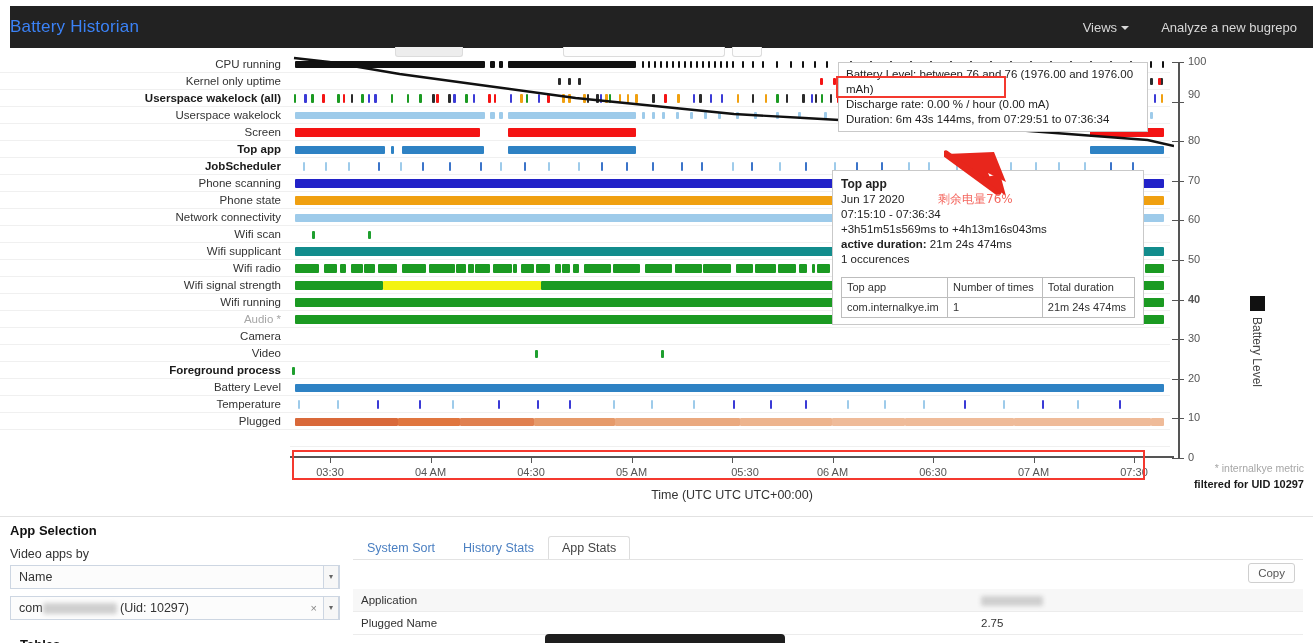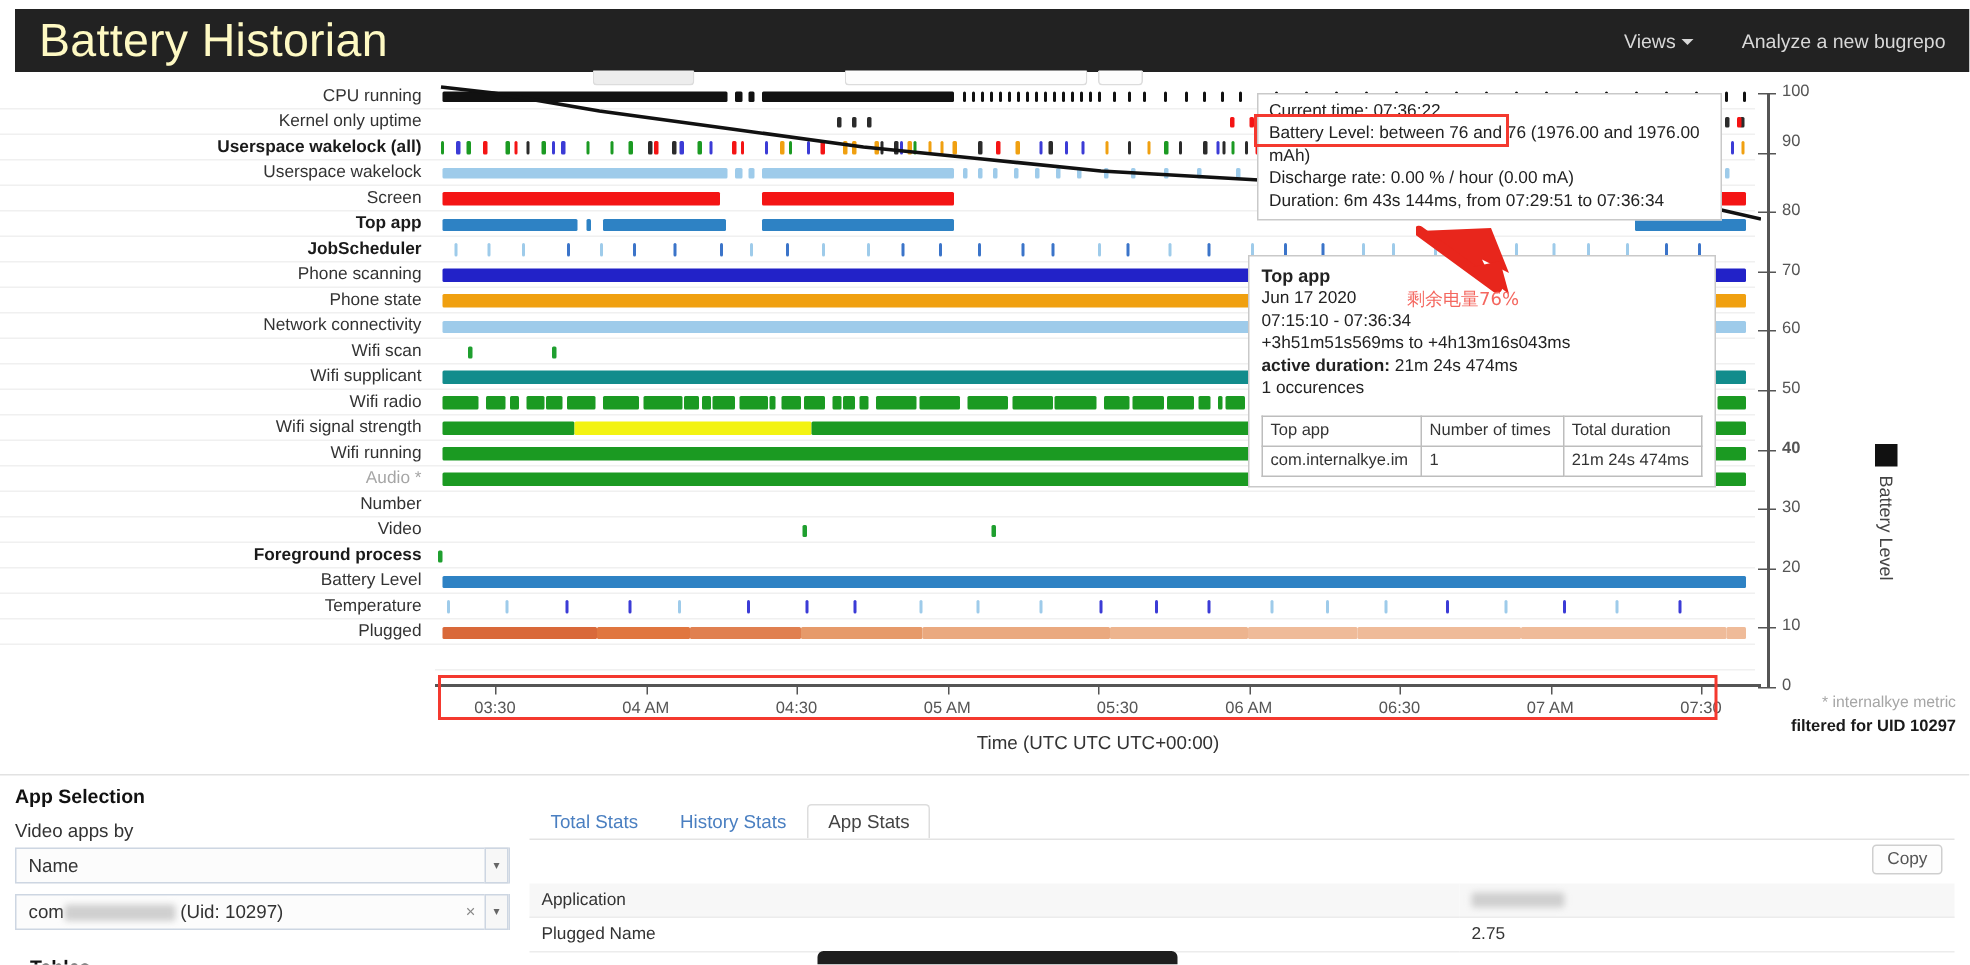--- a/index.html
+++ b/index.html
@@ -10,21 +10,21 @@
     background:#ffffff; overflow:hidden; position:relative;
     color:#333;
   }
 
   
   #appbar {
     position:absolute; left:10px; top:6px; width:1303px; height:42px;
     background:#222222; color:#f4f4f4;
     display:flex; align-items:center;
   }
-  #appbar .title { font-size:31px; padding-left:16px; letter-spacing:.2px; color:#fef9c3; }
+  #appbar .title { font-size:17px; padding-left:0; letter-spacing:.2px; color:#3b82f6; }
   #appbar .spacer { flex:1; }
   #appbar .navlink {
     font-size:13px; color:#d8d8d8; padding:0 16px; white-space:nowrap;
   }
   #appbar .caret { display:inline-block; width:0;height:0;margin-left:4px;
     border-left:4px solid transparent;border-right:4px solid transparent;border-top:4px solid #d8d8d8;vertical-align:middle;}
 
   
   .stub { position:absolute; background:#fdfdfd; border:1px solid #dcdcdc; border-top:none; border-radius:0 0 3px 3px; }
 
@@ -155,21 +155,21 @@
       <div class="rowlabel bold">JobScheduler</div>
       <div class="rowlabel">Phone scanning</div>
       <div class="rowlabel">Phone state</div>
       <div class="rowlabel">Network connectivity</div>
       <div class="rowlabel">Wifi scan</div>
       <div class="rowlabel">Wifi supplicant</div>
       <div class="rowlabel">Wifi radio</div>
       <div class="rowlabel">Wifi signal strength</div>
       <div class="rowlabel">Wifi running</div>
       <div class="rowlabel dim">Audio *</div>
-      <div class="rowlabel">Number</div>
+      <div class="rowlabel">Camera</div>
       <div class="rowlabel">Video</div>
       <div class="rowlabel bold">Foreground process</div>
       <div class="rowlabel">Battery Level</div>
       <div class="rowlabel">Temperature</div>
       <div class="rowlabel">Plugged</div>
     </div>
 
   <div id="plot">
       <div class="gridrow" style="top: 0px;">
         <div class="seg" style="left: 5px; width: 190px; top: 5px; height: 7px; background: rgb(17, 17, 17);"></div>
@@ -603,21 +603,20 @@
       <div class="xtick" style="left: 844px;"></div>
       <div class="xlab" style="left: 844px;">07:30</div>
     </div>
   <div id="xtitle">Time (UTC UTC UTC+00:00)</div>
 
   <div class="footnote" id="unreliable">* internalkye metric</div>
   <div class="footnote" id="uidfilter">filtered for UID 10297</div>
 </div>
 
 <div class="tip" id="tip-battery">
-  <div>Current time: 07:36:22</div>
   <div>Battery Level: between 76 and 76 (1976.00 and 1976.00 mAh)</div>
   <div>Discharge rate: 0.00 % / hour (0.00 mA)</div>
   <div>Duration: 6m 43s 144ms, from 07:29:51 to 07:36:34</div>
 </div>
 
 <div class="tip" id="tip-top">
   <div class="t-title">Top app</div>
   <div class="t-line">Jun 17 2020</div>
   <div class="t-line">07:15:10 - 07:36:34</div>
   <div class="t-line">+3h51m51s569ms to +4h13m16s043ms</div>
@@ -673,21 +672,21 @@
       <span>com</span><span class="blur" style="width:74px;height:11px;"></span>
       <span>(Uid: 10297)</span>
       <span class="clearbtn">×</span>
       <span class="arrowbtn">▾</span>
     </div>
     <div id="tableslabel">Tables</div>
   </div>
 
   <div id="tabsarea">
     <div class="tabbar">
-        <div class="tab">Total Stats</div>
+        <div class="tab">System Sort</div>
         <div class="tab">History Stats</div>
         <div class="tab active">App Stats</div>
       </div>
     <div class="tabline"></div>
     <div id="copybtn">Copy</div>
     <table id="stattable">
         <tbody id="stbody">
           <tr>
             <td>Application</td>
             <td class="valcell"><span class="blur" style="width: 62px; height: 10px;"></span></td>

